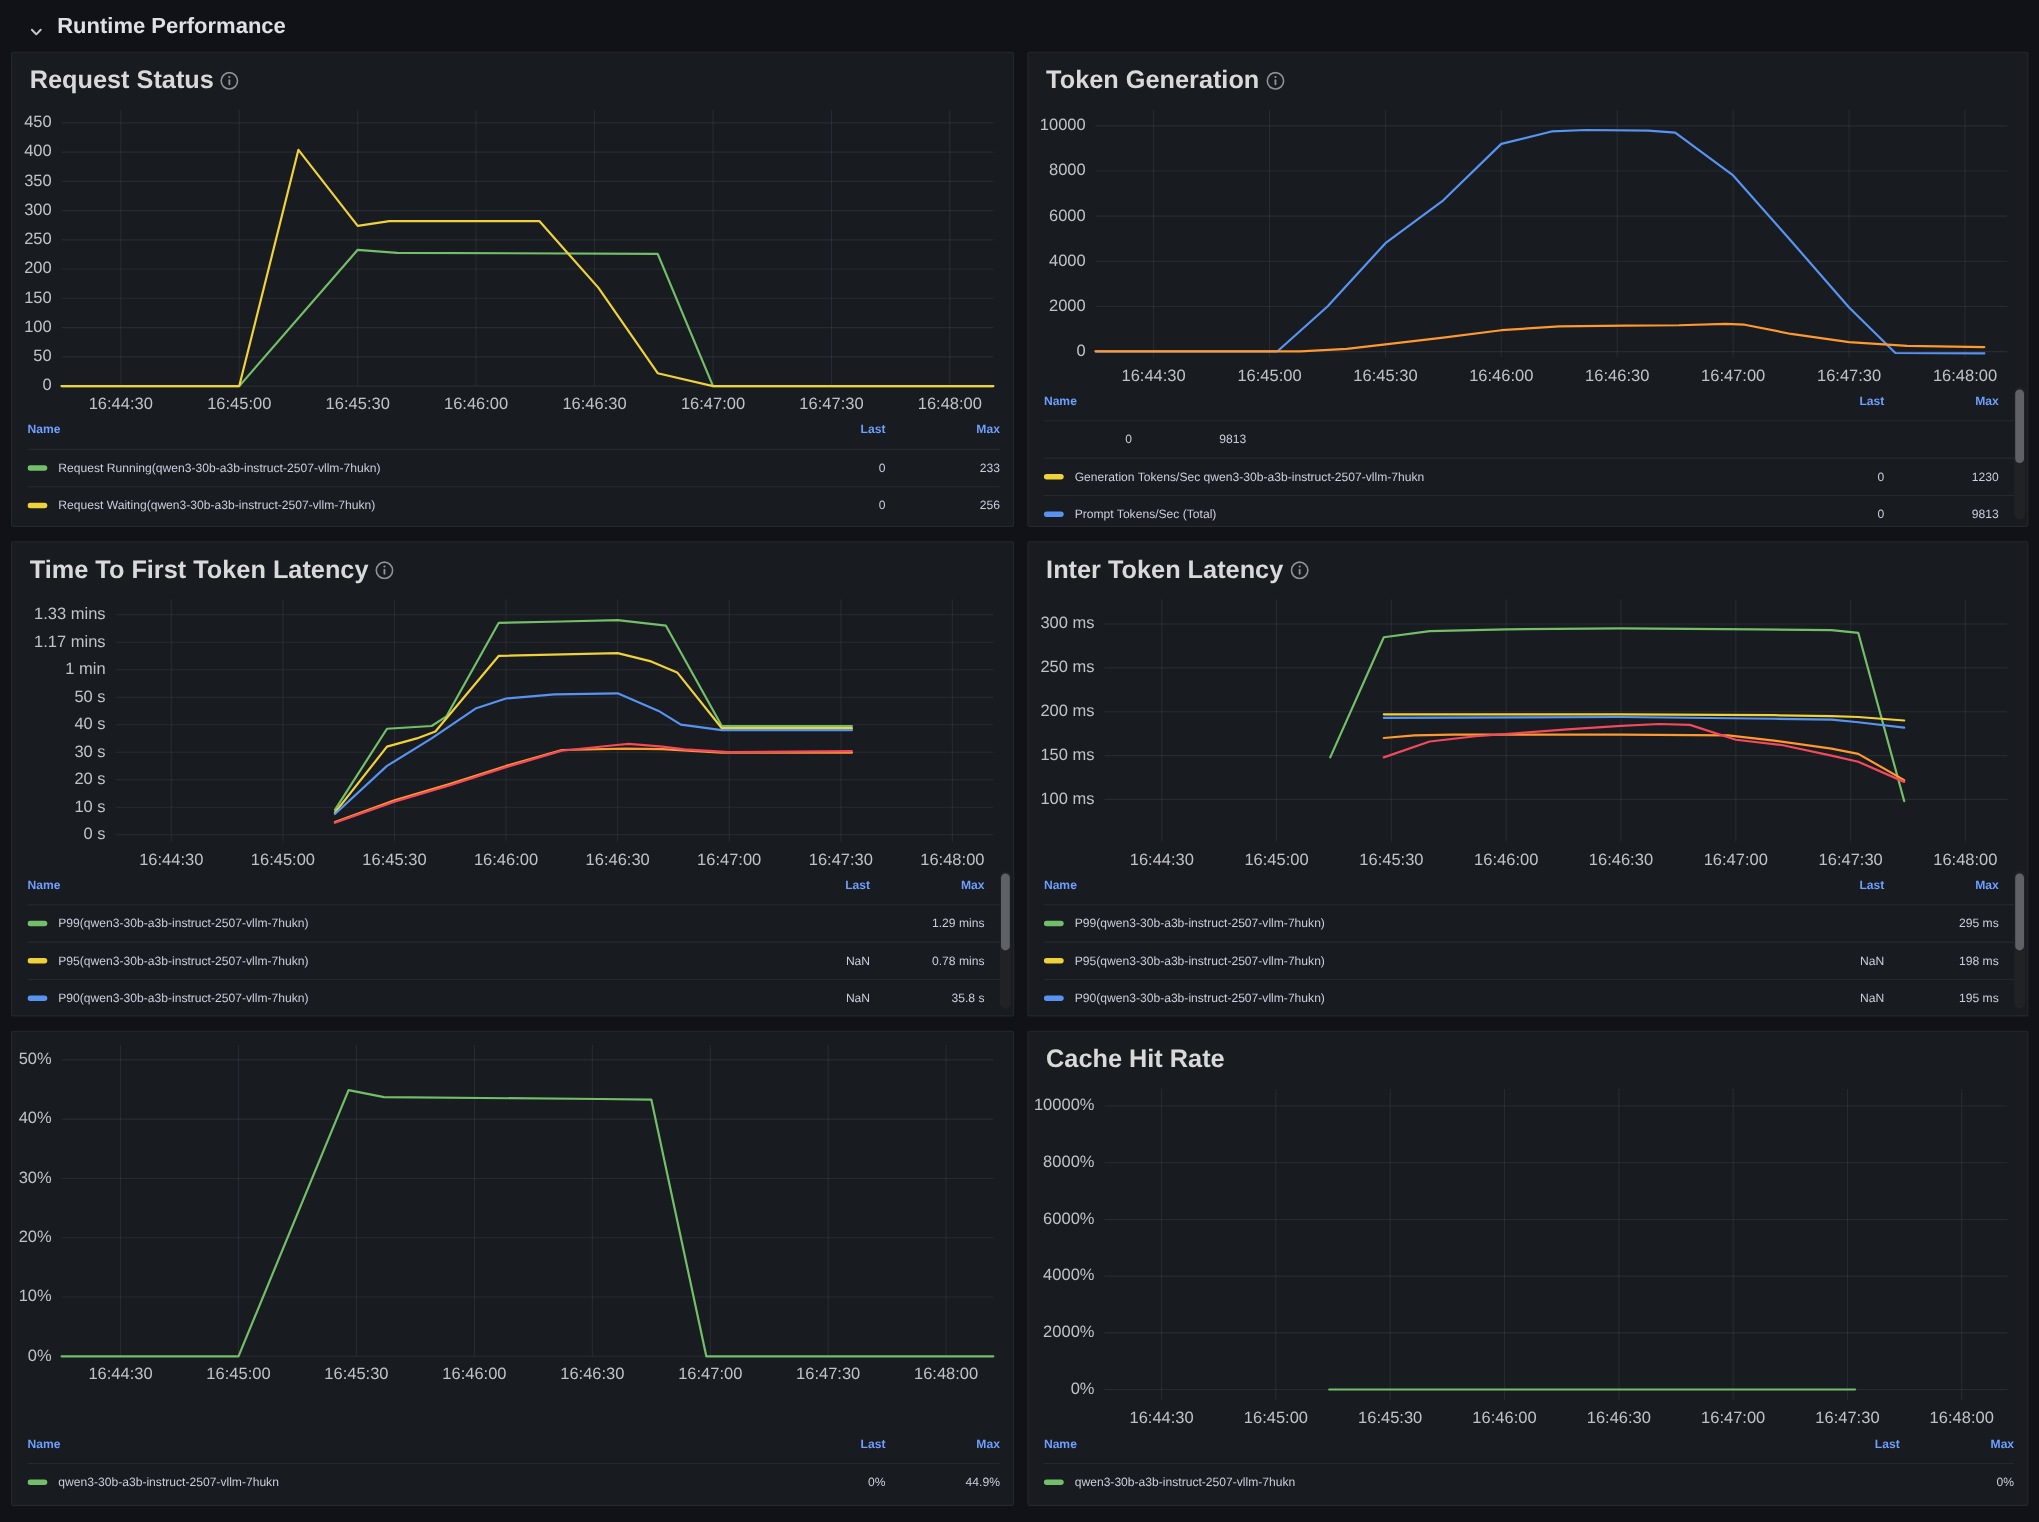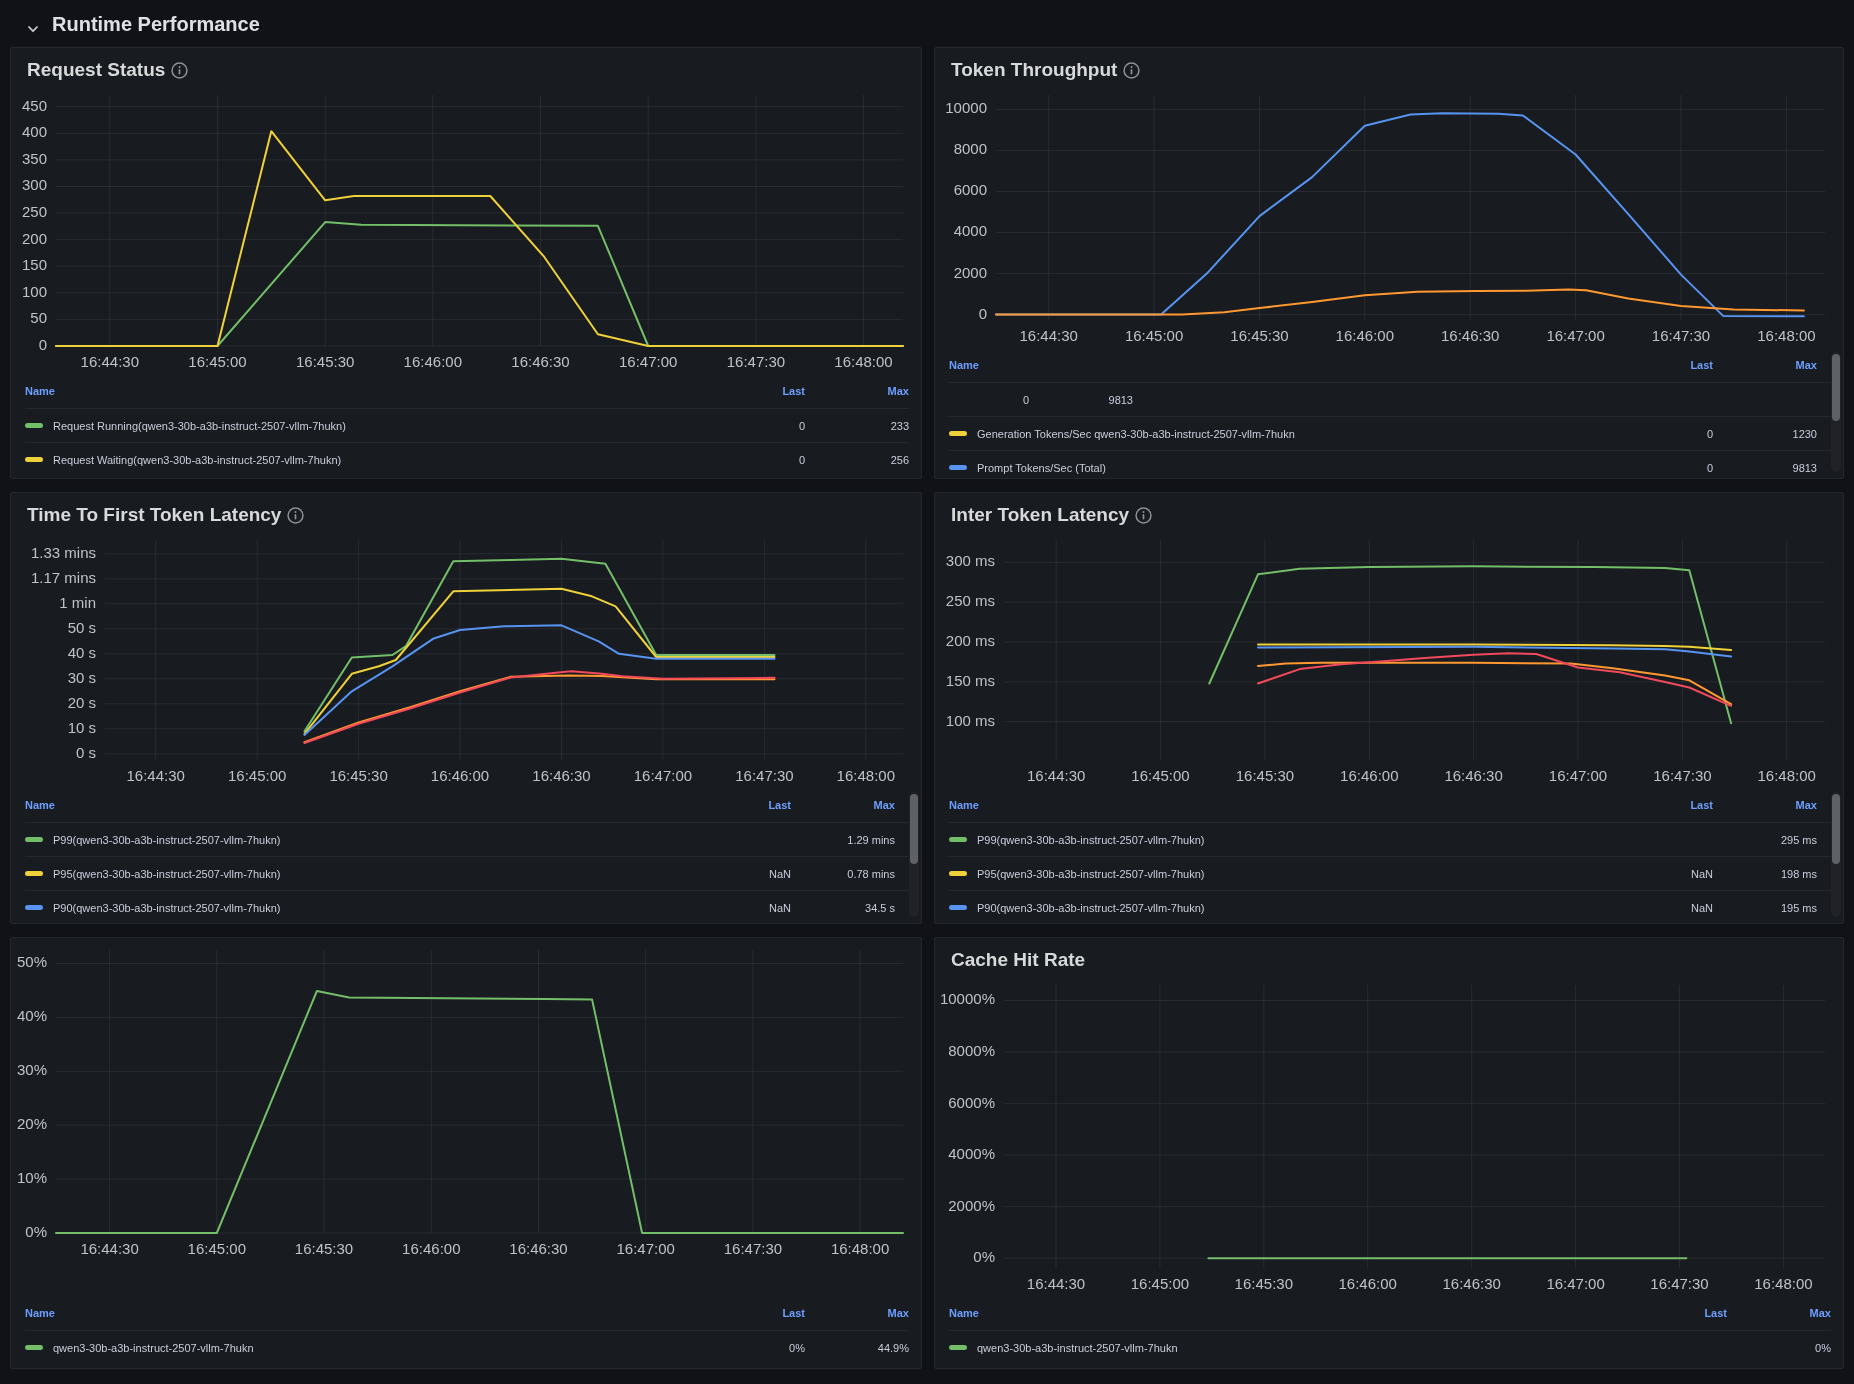--- a/index.html
+++ b/index.html
@@ -27,21 +27,21 @@
     border:1px solid #24272C;
     border-radius:2px;
     height:432px;
     display:flex;flex-direction:column;
     position:relative;
     box-sizing:border-box;
   }
   .panel-title{
     display:flex;align-items:center;gap:6px;
     padding:11px 16px 2px 16px;
-    color:#D8D9DA;font-size:19px;font-weight:600;
+    color:#D8D9DA;font-size:23px;font-weight:600;
     flex:none;
   }
   .info{display:flex;align-items:center;margin-top:1px;}
   .chart{flex:1 1 auto;min-height:0;position:relative;}
   .chart svg{position:absolute;left:0;top:0;}
   .legend{
     position:relative;flex:none;overflow:hidden;
     padding:0 12px 0 14px;
   }
   .lg-row{
@@ -147,21 +147,21 @@
         <div class="lg-row">
           <span class="lg-name"><i class="swatch" style="background:#EFD13A"></i>Request Waiting(qwen3-30b-a3b-instruct-2507-vllm-7hukn)</span>
           <span class="lg-last">0</span>
           <span class="lg-max">256</span>
         </div>
       </div>
   </section>
 
   <section class="panel">
     <div class="panel-title">
-      <span>Token Throughput</span>
+      <span>Token Generation</span>
       <span class="info">
           <svg width="17" height="17" viewBox="0 0 16 16">
             <circle cx="8" cy="8" r="7" stroke="#8E9197" fill="none" stroke-width="1.4"></circle>
             <circle cx="8" cy="4.7" r="0.95" fill="#8E9197"></circle>
             <rect x="7.2" y="6.7" width="1.6" height="5" rx="0.8" fill="#8E9197"></rect>
           </svg>
         </span>
     </div>
     <div class="chart">
         <svg width="908" height="265">
@@ -289,21 +289,21 @@
           <span class="lg-max">1.29 mins</span>
         </div>
         <div class="lg-row">
           <span class="lg-name"><i class="swatch" style="background:#EFD13A"></i>P95(qwen3-30b-a3b-instruct-2507-vllm-7hukn)</span>
           <span class="lg-last">NaN</span>
           <span class="lg-max">0.78 mins</span>
         </div>
         <div class="lg-row">
           <span class="lg-name"><i class="swatch" style="background:#5794F2"></i>P90(qwen3-30b-a3b-instruct-2507-vllm-7hukn)</span>
           <span class="lg-last">NaN</span>
-          <span class="lg-max">34.5 s</span>
+          <span class="lg-max">35.8 s</span>
         </div>
         <div class="lg-scroll">
           <div class="lg-thumb"></div>
         </div>
       </div>
   </section>
 
   <section class="panel">
     <div class="panel-title">
       <span>Inter Token Latency</span>

